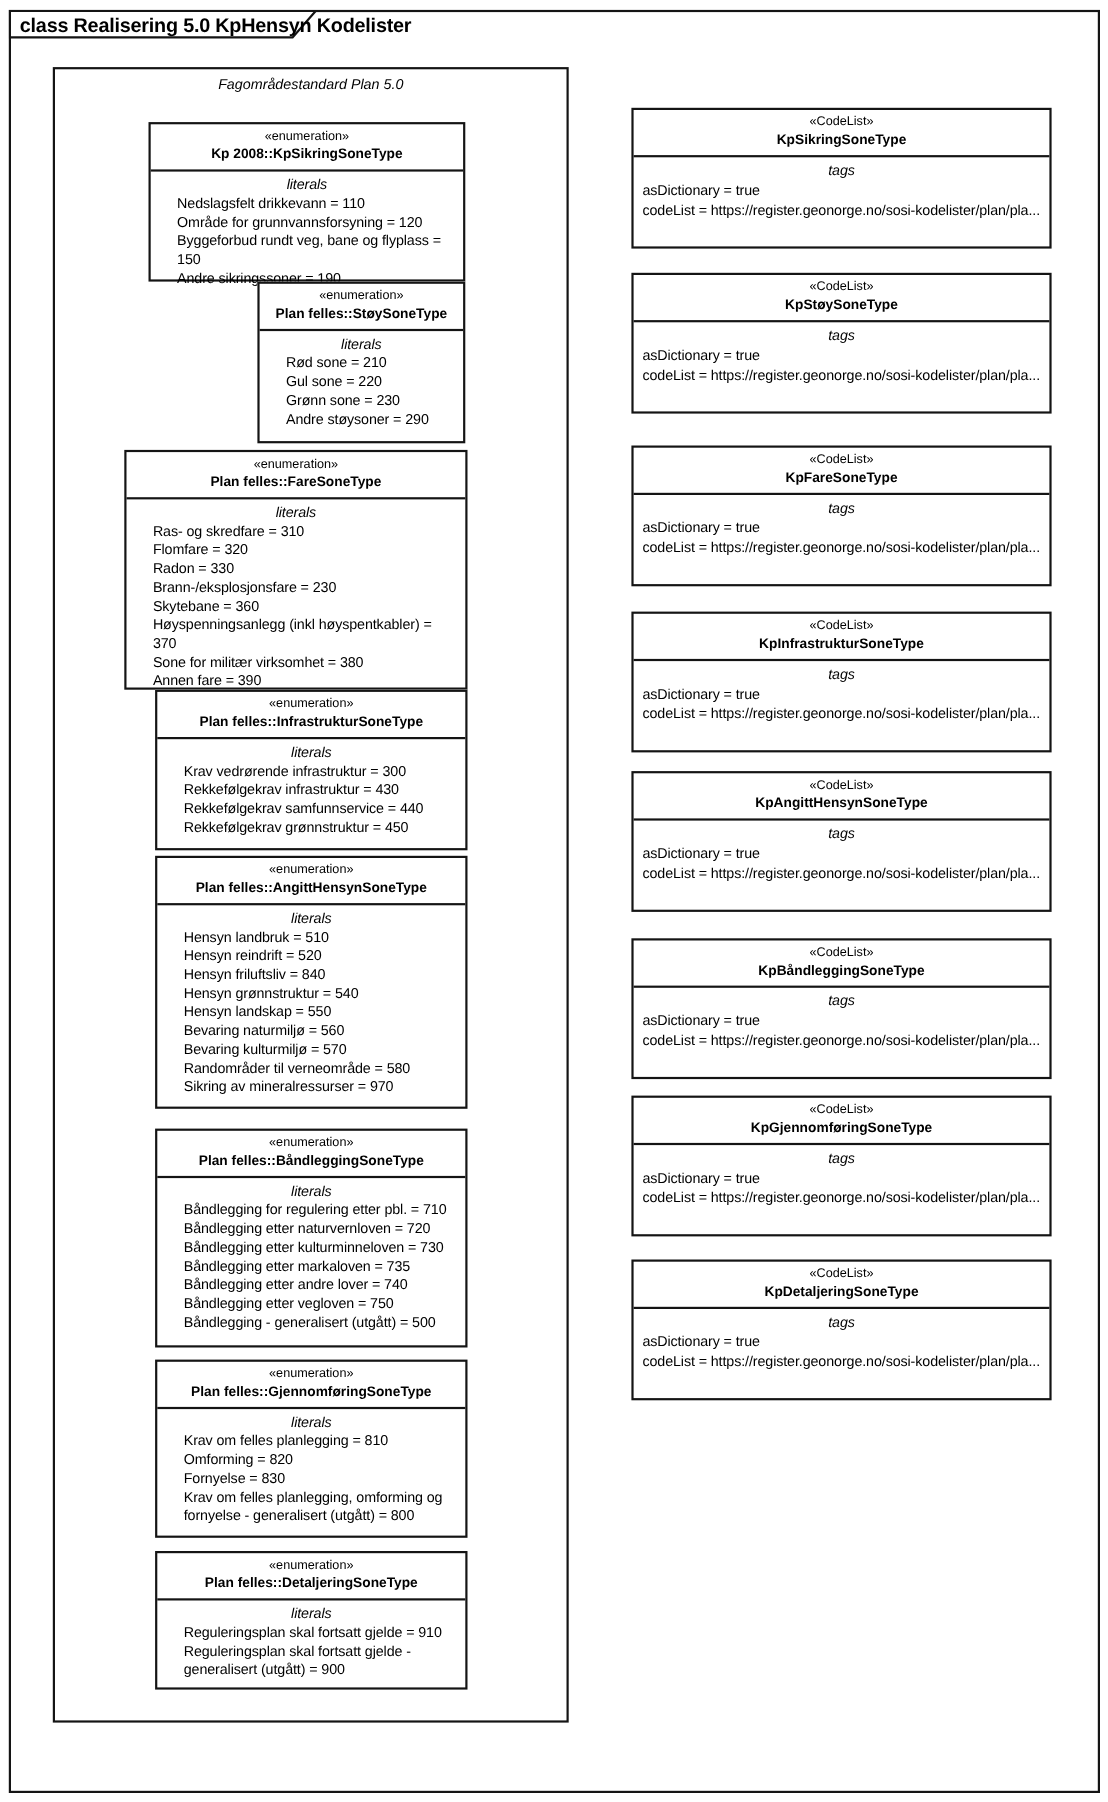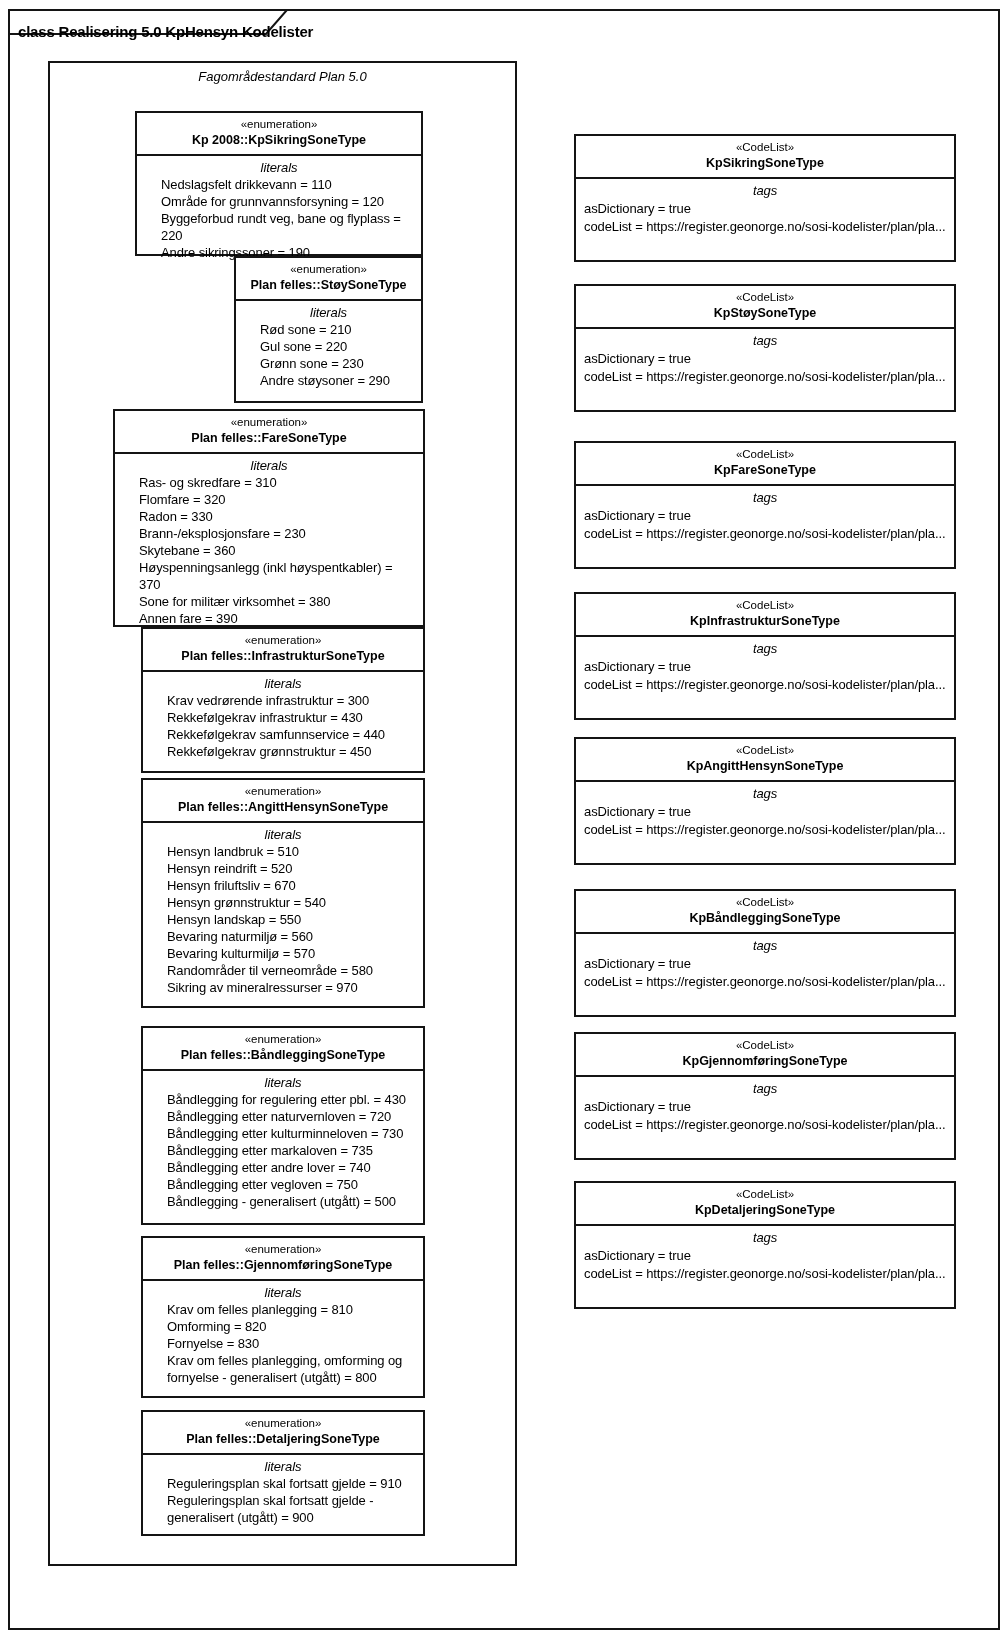--- a/index.html
+++ b/index.html
@@ -9,22 +9,22 @@
     font-family:"Liberation Sans",sans-serif;
     color:#000;
   }
   *{box-sizing:border-box;}
   .frame{
     position:absolute;left:8px;top:9px;width:992px;height:1621px;
     border:2px solid #141414;background:#fff;
   }
   .tab-svg{position:absolute;left:8px;top:9px;}
   .tab-title{
-    position:absolute;left:18px;top:23px;width:250px;
-    font-size:15px;font-weight:700;letter-spacing:-0.2px;white-space:nowrap;
+    position:absolute;left:18px;top:13px;width:250px;
+    font-size:18px;font-weight:700;letter-spacing:-0.2px;white-space:nowrap;
   }
   .package{
     position:absolute;left:48px;top:61px;width:469px;height:1505px;
     border:2px solid #141414;background:#fff;
   }
   .package-title{
     padding-top:6px;text-align:center;font-size:13px;font-style:italic;
   }
   .box{
     position:absolute;background:#fff;border:2px solid #141414;
@@ -41,21 +41,21 @@
   
   .e1{left:135px;top:111px;width:288px;height:145px;}
   .e2{left:234px;top:256px;width:189px;height:147px;}
   .e3{left:113px;top:409px;width:312px;height:218px;}
   .e4{left:141px;top:627px;width:284px;height:146px;}
   .e5{left:141px;top:778px;width:284px;height:230px;}
   .e6{left:141px;top:1026px;width:284px;height:199px;}
   .e7{left:141px;top:1236px;width:284px;height:162px;}
   .e8{left:141px;top:1410px;width:284px;height:126px;}
   
-  .cbox{left:574px;width:382px;height:128px;margin-top:36px;}
+  .cbox{left:574px;width:382px;height:128px;}
   .cbox .box-body{line-height:18px;}
   .c1{top:98px;}
   .c2{top:248px;}
   .c3{top:405px;}
   .c4{top:556px;}
   .c5{top:701px;}
   .c6{top:853px;}
   .c7{top:996px;}
   .c8{top:1145px;}
 </style>
@@ -76,21 +76,21 @@
 <div class="box e1">
   <div class="box-header">
     <div class="stereo">«enumeration»</div>
     <div class="box-name">Kp 2008::KpSikringSoneType</div>
   </div>
   <div class="box-body">
     <div class="compartment-label">literals</div>
     <div>
         <div class="literal-line">Nedslagsfelt drikkevann = 110</div>
         <div class="literal-line">Område for grunnvannsforsyning = 120</div>
-        <div class="literal-line">Byggeforbud rundt veg, bane og flyplass = 220</div>
+        <div class="literal-line">Byggeforbud rundt veg, bane og flyplass = 150</div>
         <div class="literal-line">Andre sikringssoner = 190</div>
       </div>
   </div>
 </div>
 
 <div class="box e2">
   <div class="box-header">
     <div class="stereo">«enumeration»</div>
     <div class="box-name">Plan felles::StøySoneType</div>
   </div>
@@ -144,40 +144,40 @@
 <div class="box e5">
   <div class="box-header">
     <div class="stereo">«enumeration»</div>
     <div class="box-name">Plan felles::AngittHensynSoneType</div>
   </div>
   <div class="box-body">
     <div class="compartment-label">literals</div>
     <div>
         <div class="literal-line">Hensyn landbruk = 510</div>
         <div class="literal-line">Hensyn reindrift = 520</div>
-        <div class="literal-line">Hensyn friluftsliv = 670</div>
+        <div class="literal-line">Hensyn friluftsliv = 840</div>
         <div class="literal-line">Hensyn grønnstruktur = 540</div>
         <div class="literal-line">Hensyn landskap = 550</div>
         <div class="literal-line">Bevaring naturmiljø = 560</div>
         <div class="literal-line">Bevaring kulturmiljø = 570</div>
         <div class="literal-line">Randområder til verneområde = 580</div>
         <div class="literal-line">Sikring av mineralressurser = 970</div>
       </div>
   </div>
 </div>
 
 <div class="box e6">
   <div class="box-header">
     <div class="stereo">«enumeration»</div>
     <div class="box-name">Plan felles::BåndleggingSoneType</div>
   </div>
   <div class="box-body">
     <div class="compartment-label">literals</div>
     <div>
-        <div class="literal-line">Båndlegging for regulering etter pbl. = 430</div>
+        <div class="literal-line">Båndlegging for regulering etter pbl. = 710</div>
         <div class="literal-line">Båndlegging etter naturvernloven = 720</div>
         <div class="literal-line">Båndlegging etter kulturminneloven = 730</div>
         <div class="literal-line">Båndlegging etter markaloven = 735</div>
         <div class="literal-line">Båndlegging etter andre lover = 740</div>
         <div class="literal-line">Båndlegging etter vegloven = 750</div>
         <div class="literal-line">Båndlegging - generalisert (utgått) = 500</div>
       </div>
   </div>
 </div>
 

